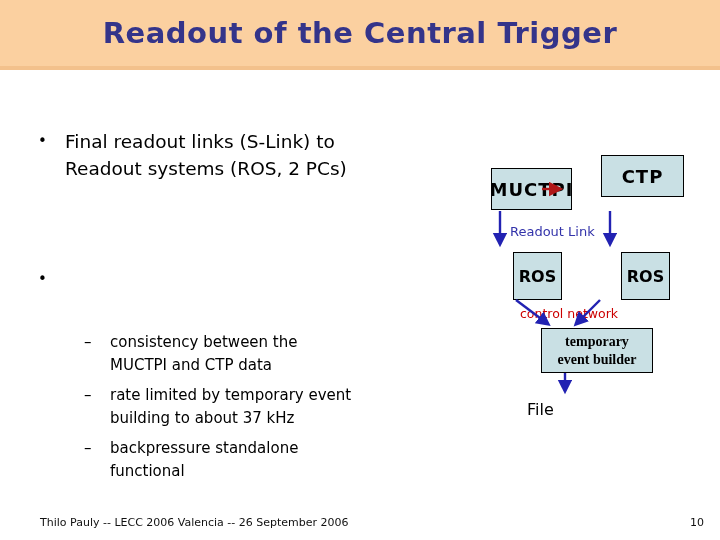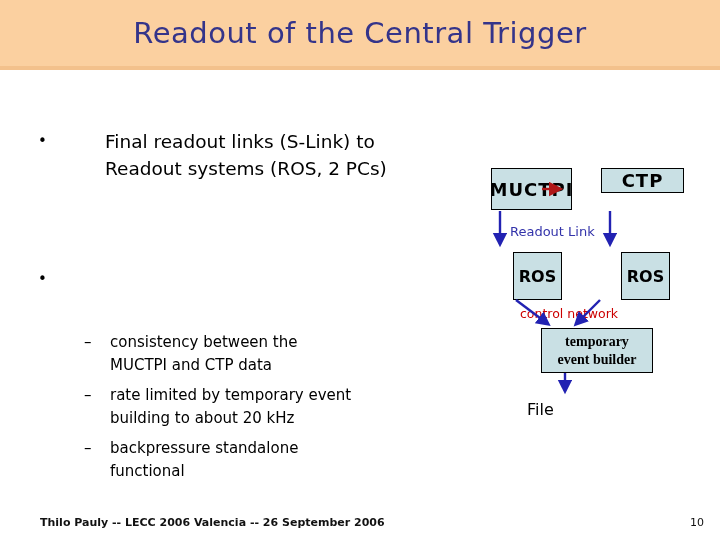--- a/index.html
+++ b/index.html
@@ -14,62 +14,62 @@
   .slide { position: absolute; inset: 0; background: #ffffff; }
 
   
   .titlebar {
     position: absolute; left: 0; top: 0; width: 720px; height: 70px;
     background: #FBD0A0;
     border-bottom: 4px solid #F3C18C;
     display: flex; align-items: center; justify-content: center;
   }
   .titlebar h1 {
-    font-size: 29px; font-weight: normal; color: #34348A;
+    font-size: 29px; font-weight: bold; color: #34348A;
     letter-spacing: 0.5px;
   }
 
   
   .bullets { position: absolute; left: 38px; top: 128px; width: 410px; }
   .bullet { display: flex; margin-bottom: 0; }
   .bullet .marker { width: 27px; font-size: 15px; line-height: 27px; flex: 0 0 27px; }
   .bullet .btext {
-    font-size: 18.5px; line-height: 27px; white-space: pre-line; width: 360px; margin-left: 40px;
+    font-size: 18.5px; line-height: 27px; white-space: pre-line; width: 360px;
   }
   #bullet-2 { margin-top: 84px; }
 
   .subbullets { position: absolute; left: 84px; top: 331px; width: 330px; }
   .subbullet { display: flex; margin-bottom: 7px; }
   .subbullet .marker { width: 26px; font-size: 15px; line-height: 23px; flex: 0 0 26px; }
   .subbullet .btext {
     font-size: 15px; line-height: 23px; white-space: pre-line; width: 300px;
   }
 
   
   .node {
     position: absolute; background: #C9E0E4; border: 1px solid #000000;
     display: flex; align-items: center; justify-content: center;
     font-weight: bold; text-align: center; margin-left: 33px;
   }
   #node-muctpi { left: 458px; top: 168px; width: 81px; height: 42px; font-size: 18px; letter-spacing: 1px; }
-  #node-ctp    { left: 568px; top: 168px; width: 83px; height: 25px; font-size: 18px; letter-spacing: 1px; }
+  #node-ctp    { left: 568px; top: 155px; width: 83px; height: 42px; font-size: 18px; letter-spacing: 1px; }
   #node-ros-left  { left: 480px; top: 252px; width: 49px; height: 48px; font-size: 16px; }
   #node-ros-right { left: 588px; top: 252px; width: 49px; height: 48px; font-size: 16px; }
   #node-builder   { left: 508px; top: 328px; width: 112px; height: 45px; font-size: 14px; line-height: 18px; white-space: pre-line; font-family: Liberation Serif, serif; }
 
   .diagram-label { position: absolute; text-align: center; }
   #label-readout-link { left: 510px; top: 224px; color: #3333AA; font-size: 13px; }
   #label-control-network { left: 520px; top: 306px; color: #CC0000; font-size: 12.5px; }
   #label-file { left: 527px; top: 400px; width: 62px; text-align: left; color: #000000; font-size: 16px; }
 
   svg.arrows { position: absolute; left: 0; top: 0; pointer-events: none; }
 
   
   .footer-credit {
-    position: absolute; left: 40px; top: 516px; font-size: 11px; color: #111111; font-weight: bold;
+    position: absolute; left: 40px; top: 516px; font-size: 11px; color: #111111;
   }
   .footer-page {
     position: absolute; right: 16px; top: 516px; font-size: 11px; color: #111111;
   }
 </style>
 </head>
 <body>
 
 <div class="slide">
 
@@ -90,21 +90,21 @@
 
   <div class="subbullets">
     <div class="subbullet">
       <span class="marker">–</span>
       <span class="btext">consistency between the
 MUCTPI and CTP data</span>
     </div>
     <div class="subbullet">
       <span class="marker">–</span>
       <span class="btext">rate limited by temporary event
-building to about 20 kHz</span>
+building to about 37 kHz</span>
     </div>
     <div class="subbullet">
       <span class="marker">–</span>
       <span class="btext">backpressure standalone
 functional</span>
     </div>
   </div>
 
   <div class="node" id="node-muctpi">MUCTPI</div>
   <div class="node" id="node-ctp">CTP</div>

